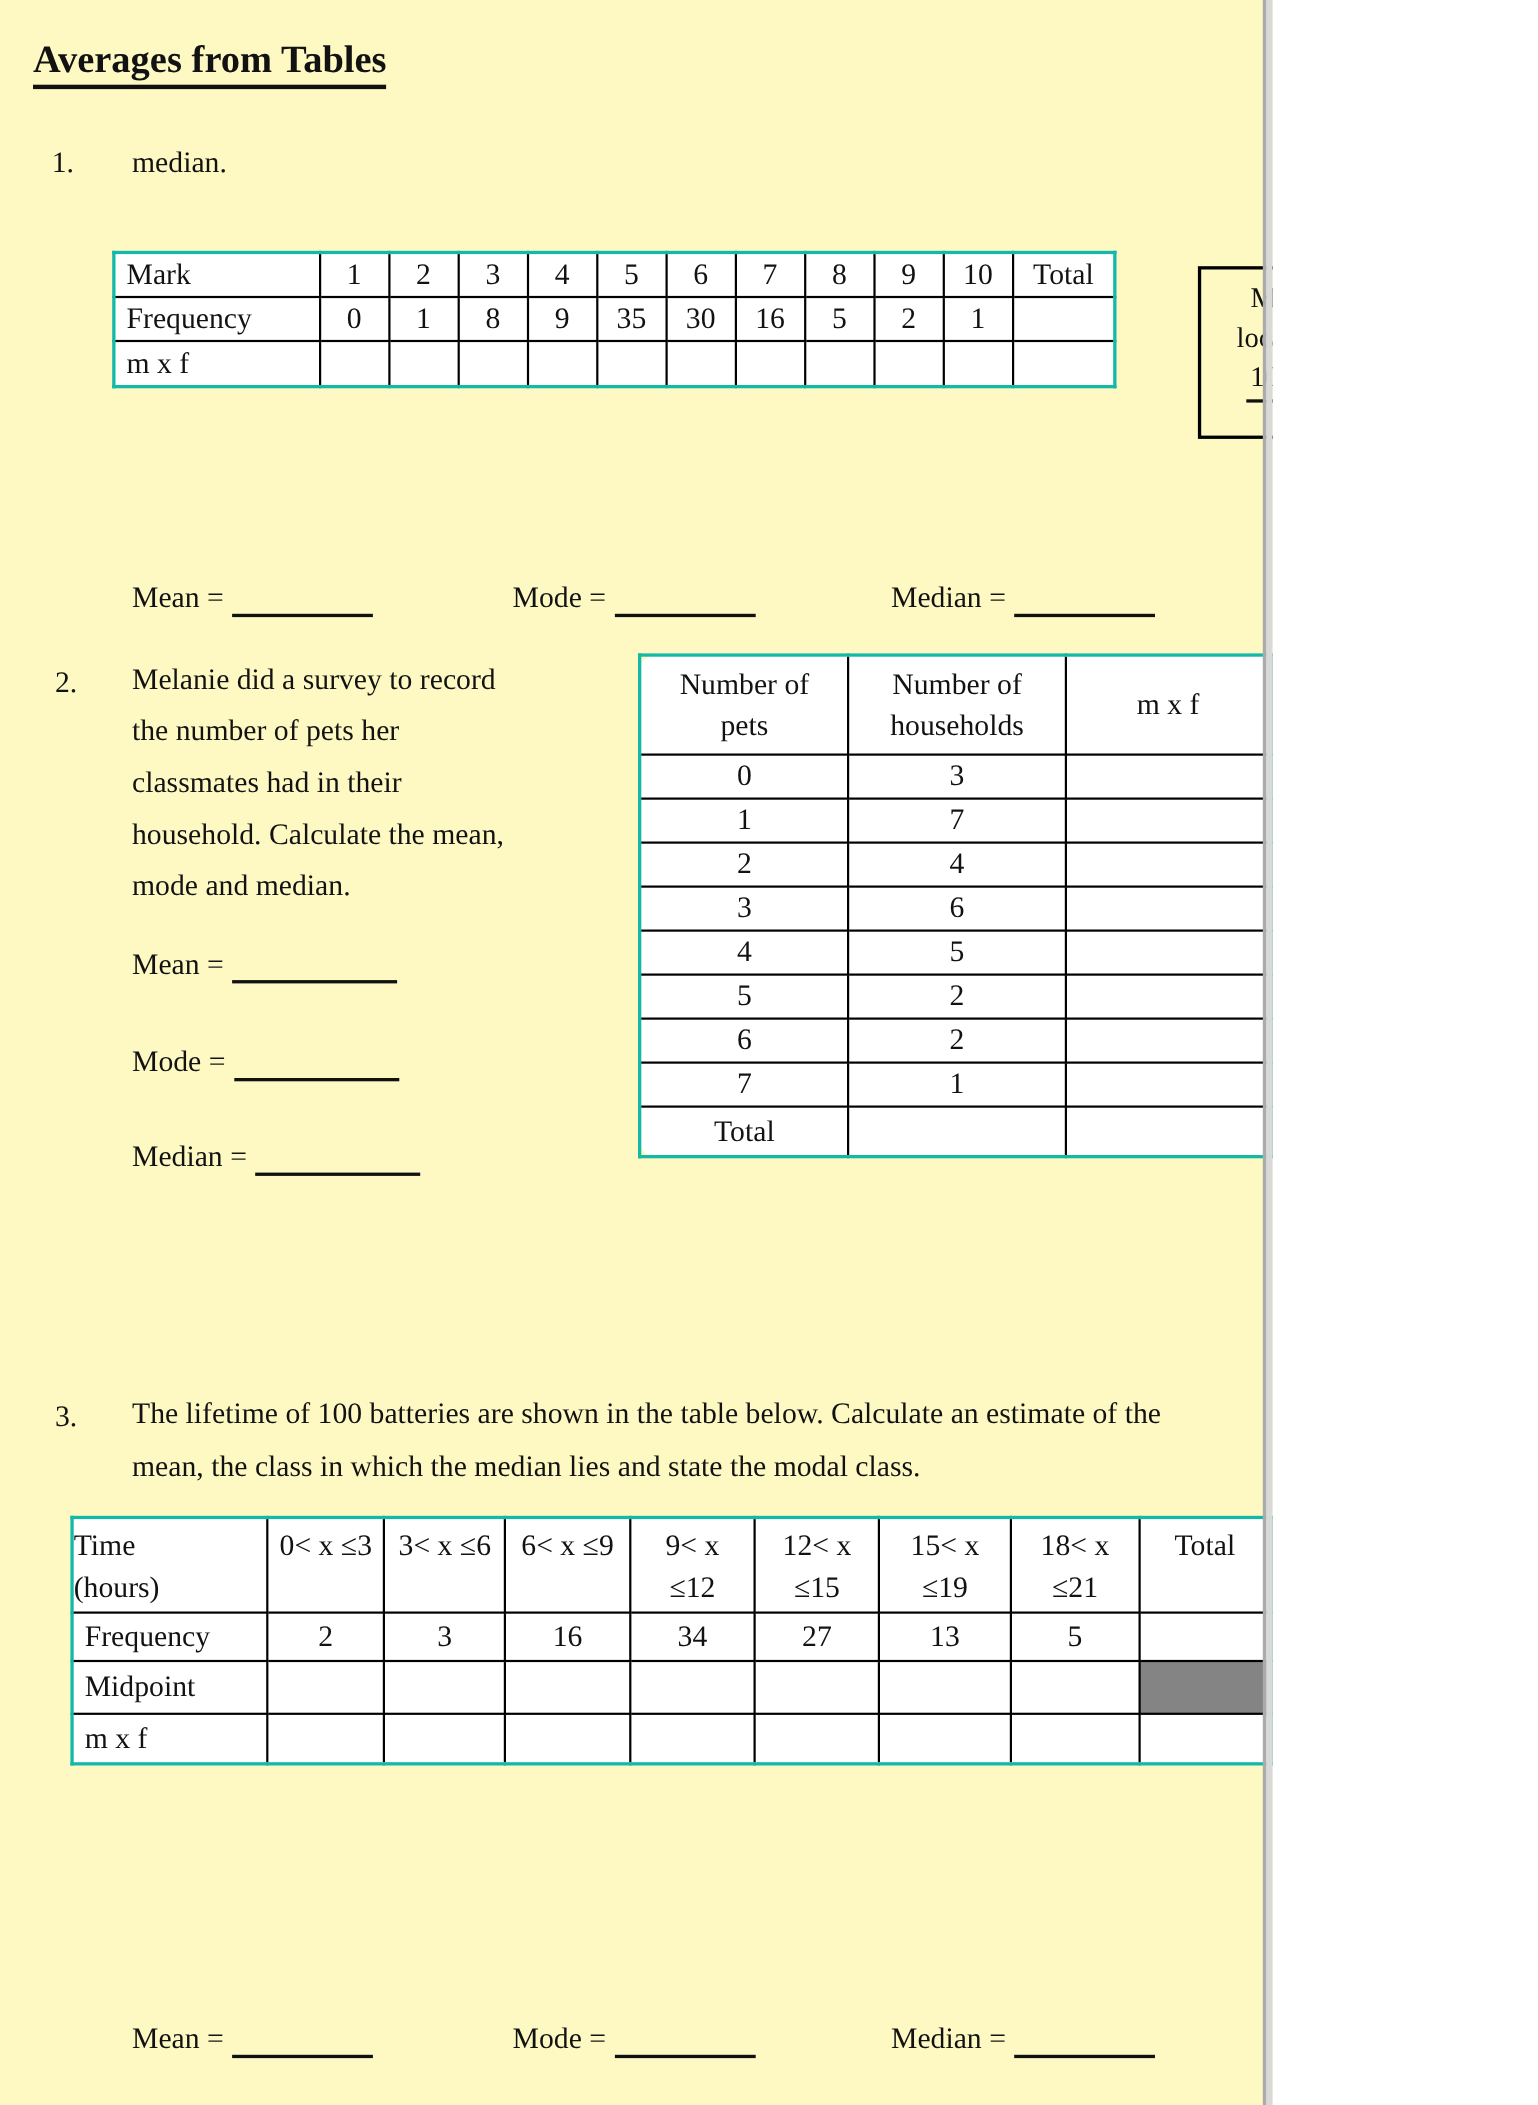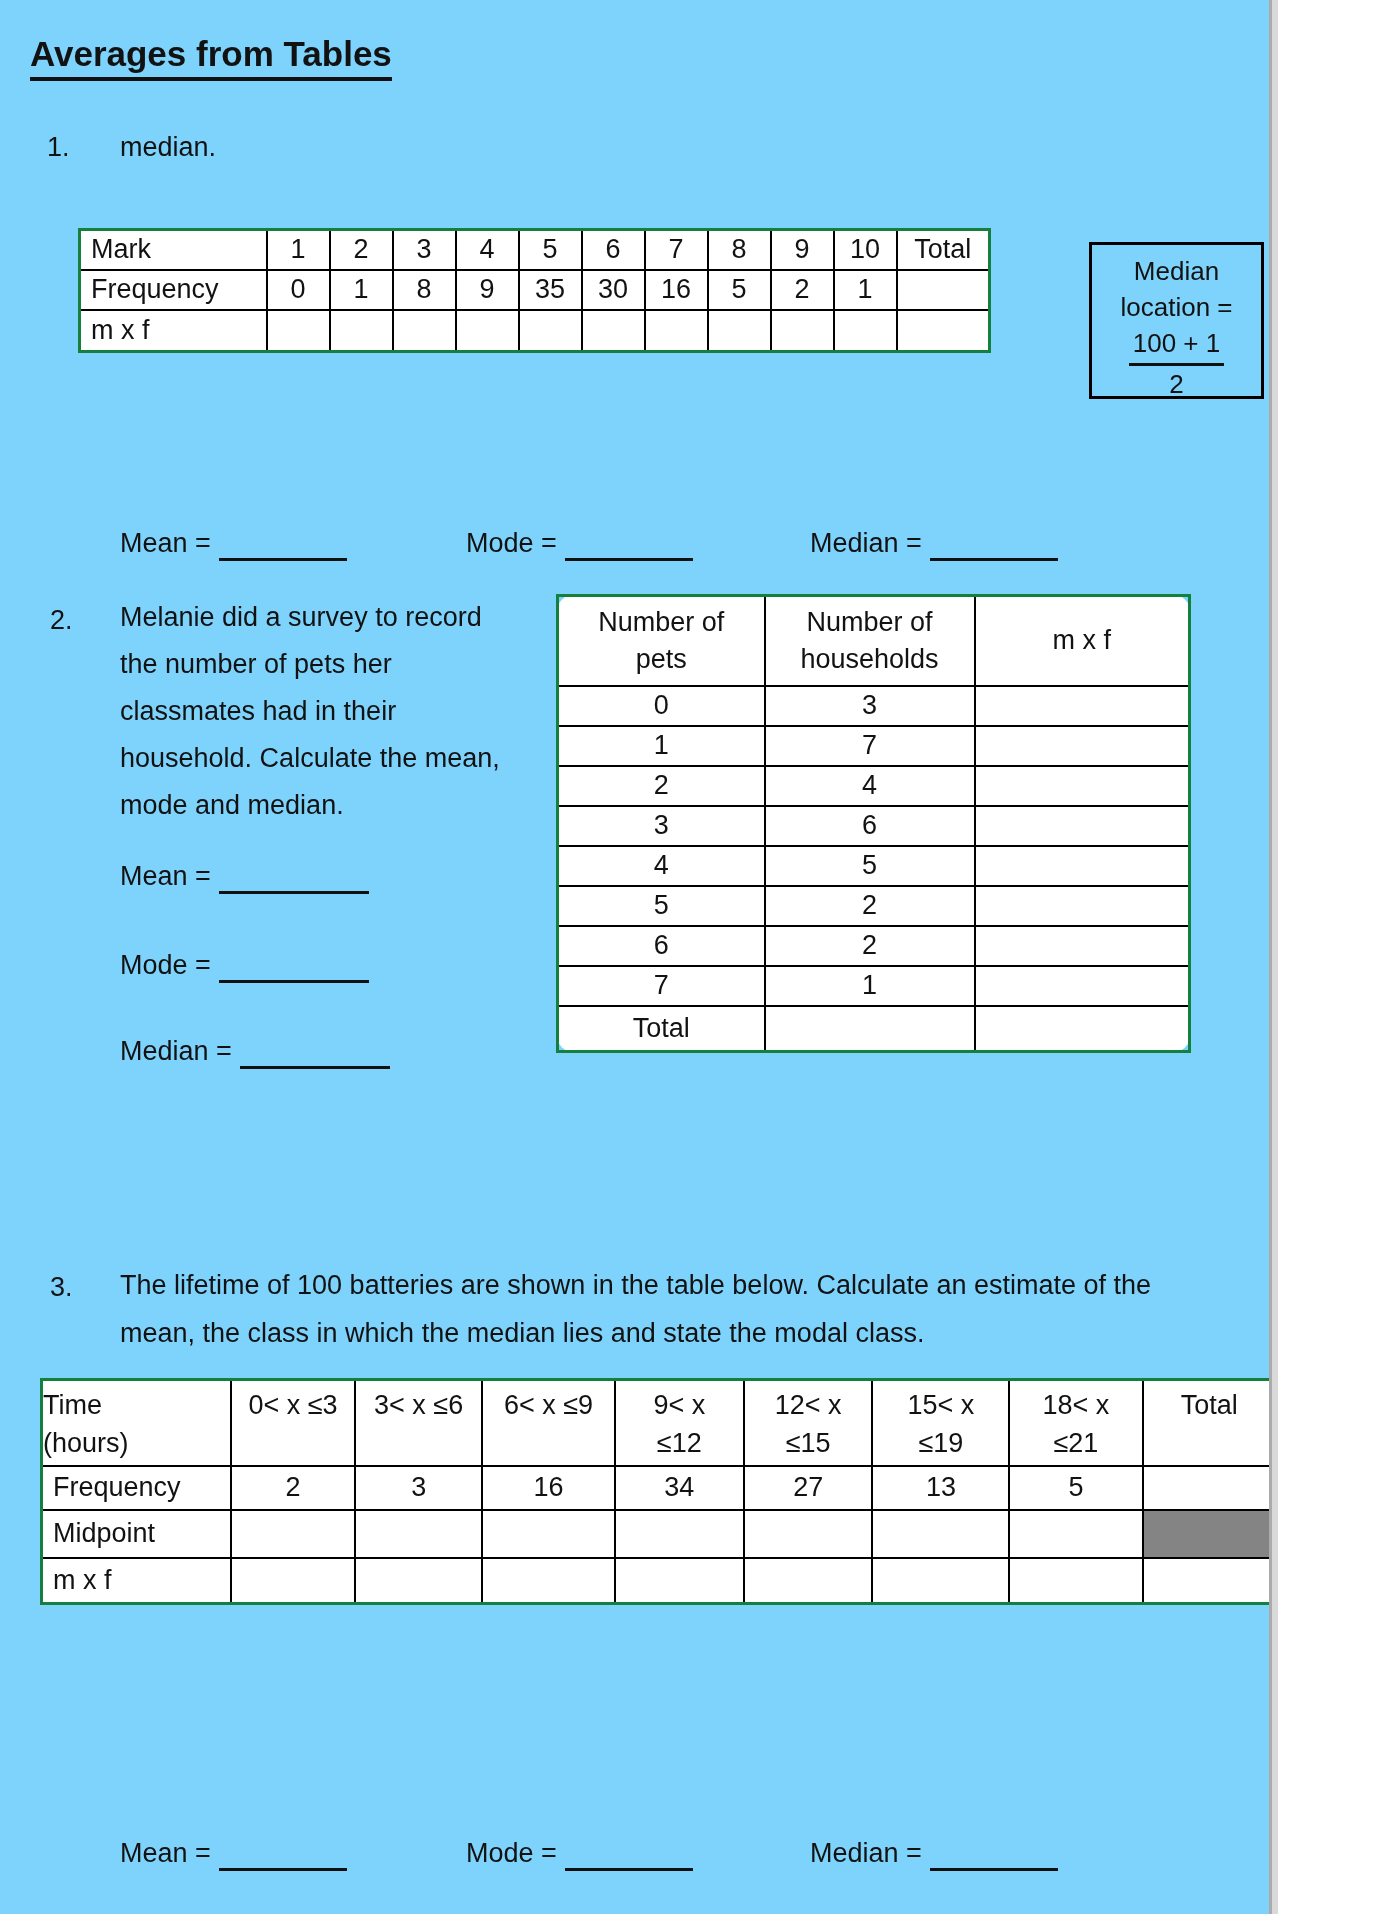--- a/index.html
+++ b/index.html
@@ -1,34 +1,34 @@
 <!DOCTYPE html>
 <html><head>
 <meta charset="utf-8">
 <style>
   html,body{margin:0;padding:0;background:#ffffff;}
-  .page{position:relative;width:1278px;height:1914px;background:#7dd3fc;overflow:hidden;
-        font-family:Liberation Sans, sans-serif;color:#121212;}
+  .page{position:relative;width:1157px;height:1914px;background:#fef9c3;overflow:hidden;
+        font-family:Liberation Serif, serif;color:#121212;}
   
   .title{position:absolute;left:30px;top:34px;font-size:35px;font-weight:bold;}
   .title span{display:inline-block;border-bottom:4px solid #111;padding-bottom:3px;}
   
   .qnum{position:absolute;font-size:27px;}
   .para{position:absolute;font-size:27px;}
   .para span{display:block;white-space:nowrap;}
   .lh52 span{line-height:52px;}
   .lh47 span{line-height:47px;}
   .lh48 span{line-height:48px;}
   .lh52.qnum,.lh47.qnum,.lh48.qnum{line-height:52px;}
   
   .blank{position:absolute;font-size:27px;line-height:34px;white-space:nowrap;}
   .bline{display:inline-block;height:30px;border-bottom:3px solid #111;margin-left:8px;vertical-align:-9px;}
   .w128{width:128px;} .w150{width:150px;}
   
-  .wtable{position:absolute;border-collapse:collapse;table-layout:fixed;background:#fff;border:3px solid #15803d;}
+  .wtable{position:absolute;border-collapse:collapse;table-layout:fixed;background:#fff;border:3px solid #14b8a6;margin-left:24px;}
   .wtable td,.wtable th{border:2px solid #000;font-size:27px;font-weight:normal;padding:0;color:#121212;}
   .lab{text-align:left;padding-left:10px !important;}
   .num{text-align:center;}
   .h2{vertical-align:middle;}
   .h2 span{display:block;text-align:center;line-height:37px;}
   .hclass{vertical-align:top;padding-top:5px !important;}
   .hclass span{display:block;text-align:center;line-height:38px;}
   .hcorner{vertical-align:top;padding-top:5px !important;}
   .hcorner span{display:block;text-align:left;line-height:38px;}
   .grayfill{background:#848484;}

